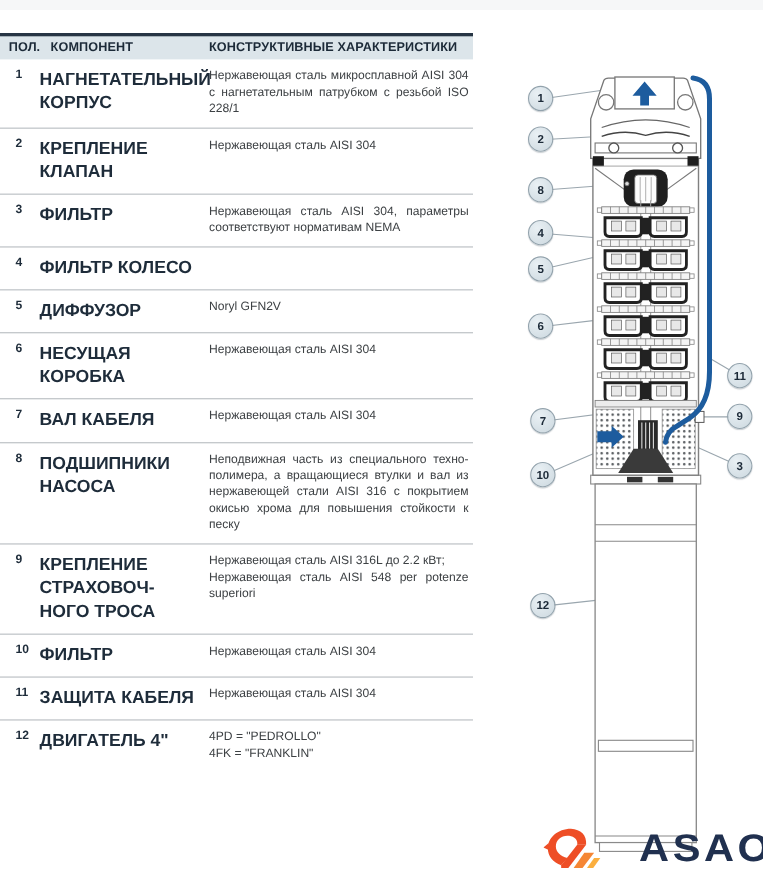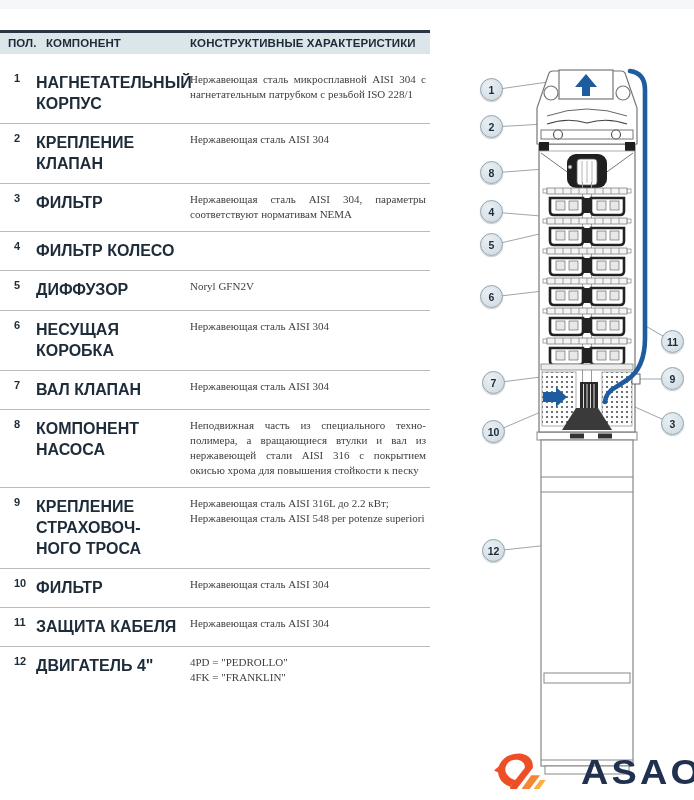--- a/index.html
+++ b/index.html
@@ -7,31 +7,31 @@
     width:694px;height:800px;overflow:hidden;position:relative;
     background:#ffffff;font-family:"Liberation Sans",sans-serif;
     -webkit-font-smoothing:antialiased;
   }
   .top-strip{position:absolute;left:0;top:0;width:694px;height:9px;background:#f6f7f8;}
   
   .spec-table{position:absolute;left:0;top:30px;width:430px;}
   .t-head{
     display:grid;grid-template-columns:38px 144px 1fr;
     background:#dce5ea;border-top:3px solid #273544;
-    padding:4px 2px 5px 8px;margin-bottom:10px;
+    padding:4px 2px 5px 8px;margin-bottom:0;
     font-weight:bold;font-size:11.5px;color:#1c2a38;letter-spacing:0.1px;
   }
   .t-row{
     display:grid;grid-template-columns:22px 154px 1fr;
     padding:8px 2px 9px 14px;border-bottom:1px solid #b7bcc0;
   }
   .t-row:last-child{border-bottom:none;}
   .c-pos{font-weight:bold;font-size:11px;color:#1e2c3a;}
   .c-comp{font-weight:bold;font-size:16px;color:#1e2c3a;line-height:1.32;white-space:pre-line;padding-right:10px;}
-  .c-char{font-size:11px;color:#3d4144;line-height:1.36;text-align:justify;white-space:pre-line;padding-right:2px;font-family:Liberation Serif, serif;}
+  .c-char{font-size:11px;color:#3d4144;line-height:1.36;text-align:justify;white-space:pre-line;padding-right:2px;}
   
   .diagram{position:absolute;left:430px;top:60px;width:264px;height:740px;}
   .diagram svg{position:absolute;left:0;top:0;}
   .callout{
     position:absolute;width:23px;height:23px;border-radius:50%;
     background:radial-gradient(circle at 35% 30%,#e9f0f4,#ccd8df);
     border:1px solid #92a2ac;box-sizing:border-box;
     display:flex;align-items:center;justify-content:center;
     font-size:10.5px;font-weight:bold;color:#1c2a38;
     box-shadow:0 1px 1px rgba(40,60,75,.25);
@@ -79,26 +79,26 @@
     <div class="c-comp">ДИФФУЗОР</div>
     <div class="c-char">Noryl GFN2V</div>
   </div>
   <div class="t-row">
     <div class="c-pos">6</div>
     <div class="c-comp">НЕСУЩАЯ КОРОБКА</div>
     <div class="c-char">Нержавеющая сталь AISI 304</div>
   </div>
   <div class="t-row">
     <div class="c-pos">7</div>
-    <div class="c-comp">ВАЛ КЛАПАН</div>
+    <div class="c-comp">ВАЛ КАБЕЛЯ</div>
     <div class="c-char">Нержавеющая сталь AISI 304</div>
   </div>
   <div class="t-row">
     <div class="c-pos">8</div>
-    <div class="c-comp">КОМПОНЕНТ НАСОСА</div>
+    <div class="c-comp">ПОДШИПНИКИ НАСОСА</div>
     <div class="c-char">Неподвижная часть из специального техно-полимера, а вращающиеся втулки и вал из нержавеющей стали AISI 316 с покрытием окисью хрома для повышения стойкости к песку</div>
   </div>
   <div class="t-row">
     <div class="c-pos">9</div>
     <div class="c-comp">КРЕПЛЕНИЕ СТРАХОВОЧ-
 НОГО ТРОСА</div>
     <div class="c-char">Нержавеющая сталь AISI 316L до 2.2 кВт;
 Нержавеющая сталь AISI 548 per potenze superiori</div>
   </div>
   <div class="t-row">

